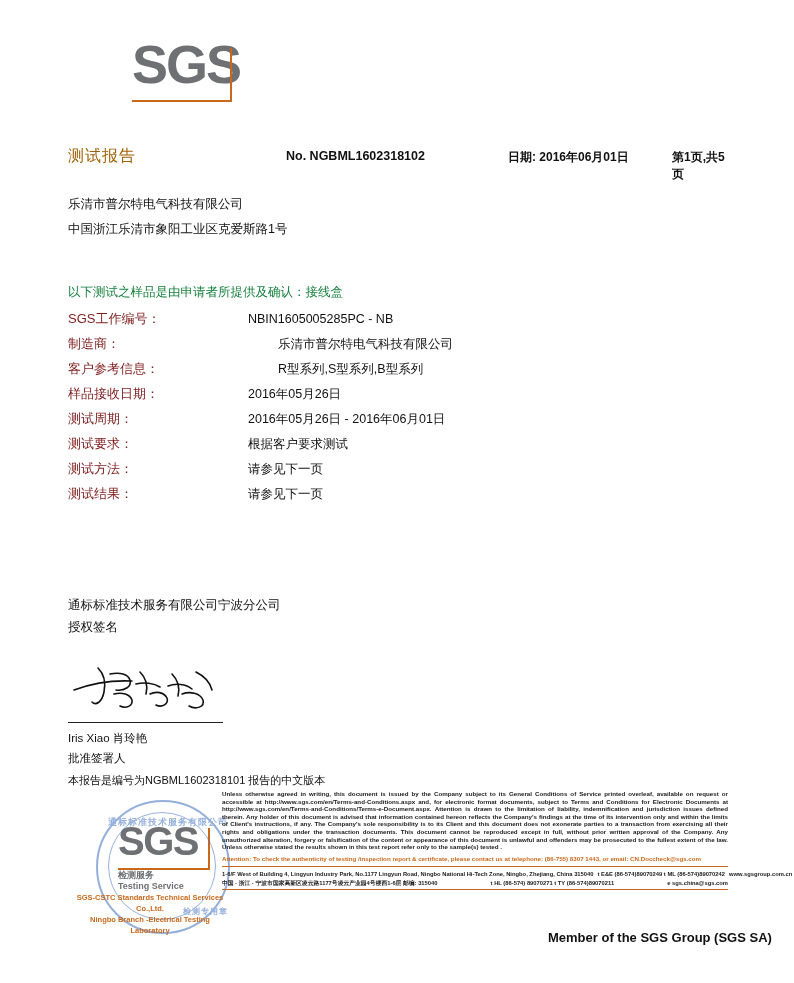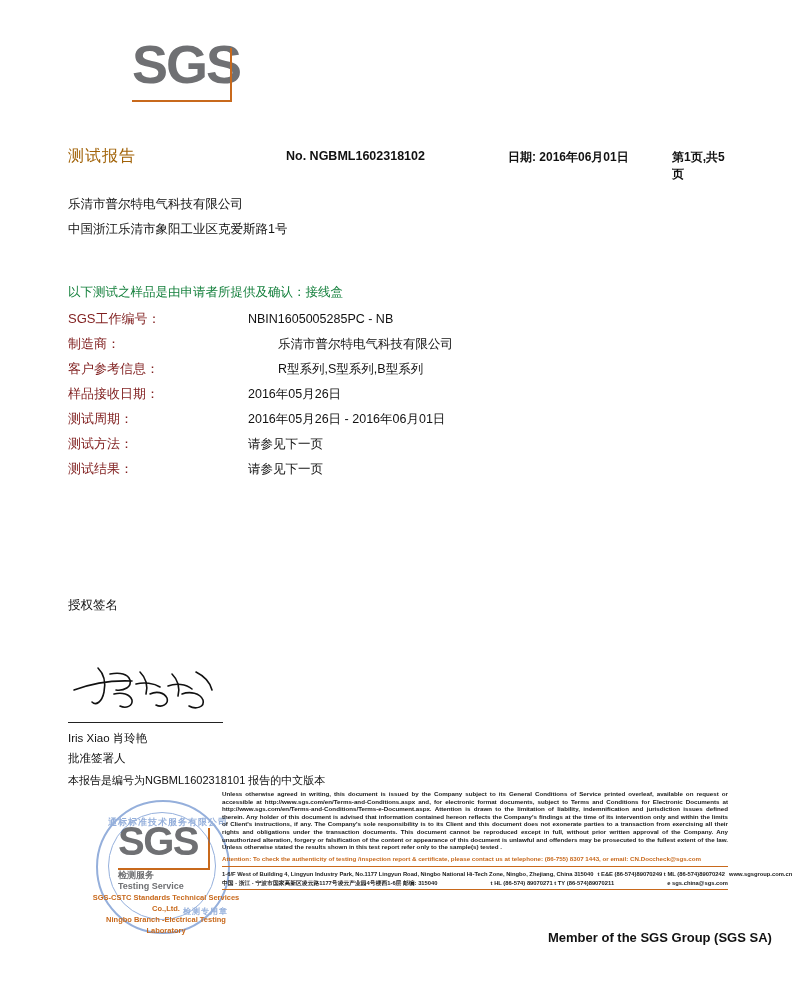--- a/index.html
+++ b/index.html
@@ -304,21 +304,20 @@
   .foot-company {
     position: absolute;
     left: 70px;
     top: 892px;
     width: 160px;
     font-size: 7.5px;
     line-height: 11px;
     color: #c8691c;
     font-weight: bold;
     text-align: center;
-    margin-left: 16px;
   }
 
   .member-line {
     position: absolute;
     left: 548px;
     top: 930px;
     font-size: 13px;
     font-weight: bold;
     color: #111;
   }
@@ -363,30 +362,35 @@
     </div>
     <div class="detail-row">
       <div class="detail-label">样品接收日期：</div>
       <div class="detail-value">2016年05月26日</div>
     </div>
     <div class="detail-row">
       <div class="detail-label">测试周期：</div>
       <div class="detail-value">2016年05月26日 - 2016年06月01日</div>
     </div>
     <div class="detail-row">
+      <div class="detail-label">测试要求：</div>
+      <div class="detail-value">根据客户要求测试</div>
+    </div>
+    <div class="detail-row">
       <div class="detail-label">测试方法：</div>
       <div class="detail-value">请参见下一页</div>
     </div>
     <div class="detail-row">
       <div class="detail-label">测试结果：</div>
       <div class="detail-value">请参见下一页</div>
     </div>
   </div>
 
   <div class="sign-org">
+    <div>通标标准技术服务有限公司宁波分公司</div>
     <div>授权签名</div>
   </div>
 
   <div class="signature-img">
     <svg viewBox="0 0 150 58" width="150" height="58" aria-hidden="true">
       <g fill="none" stroke="#111" stroke-width="1.6" stroke-linecap="round">
         <path d="M4 30 C20 24, 40 20, 62 21"></path>
         <path d="M28 8 C34 14, 36 22, 34 32 C32 42, 26 46, 22 42"></path>
         <path d="M40 14 C50 12, 58 14, 60 20 C62 27, 54 31, 46 30"></path>
         <path d="M44 34 C52 32, 60 34, 62 40 C63 46, 56 49, 50 46"></path>

